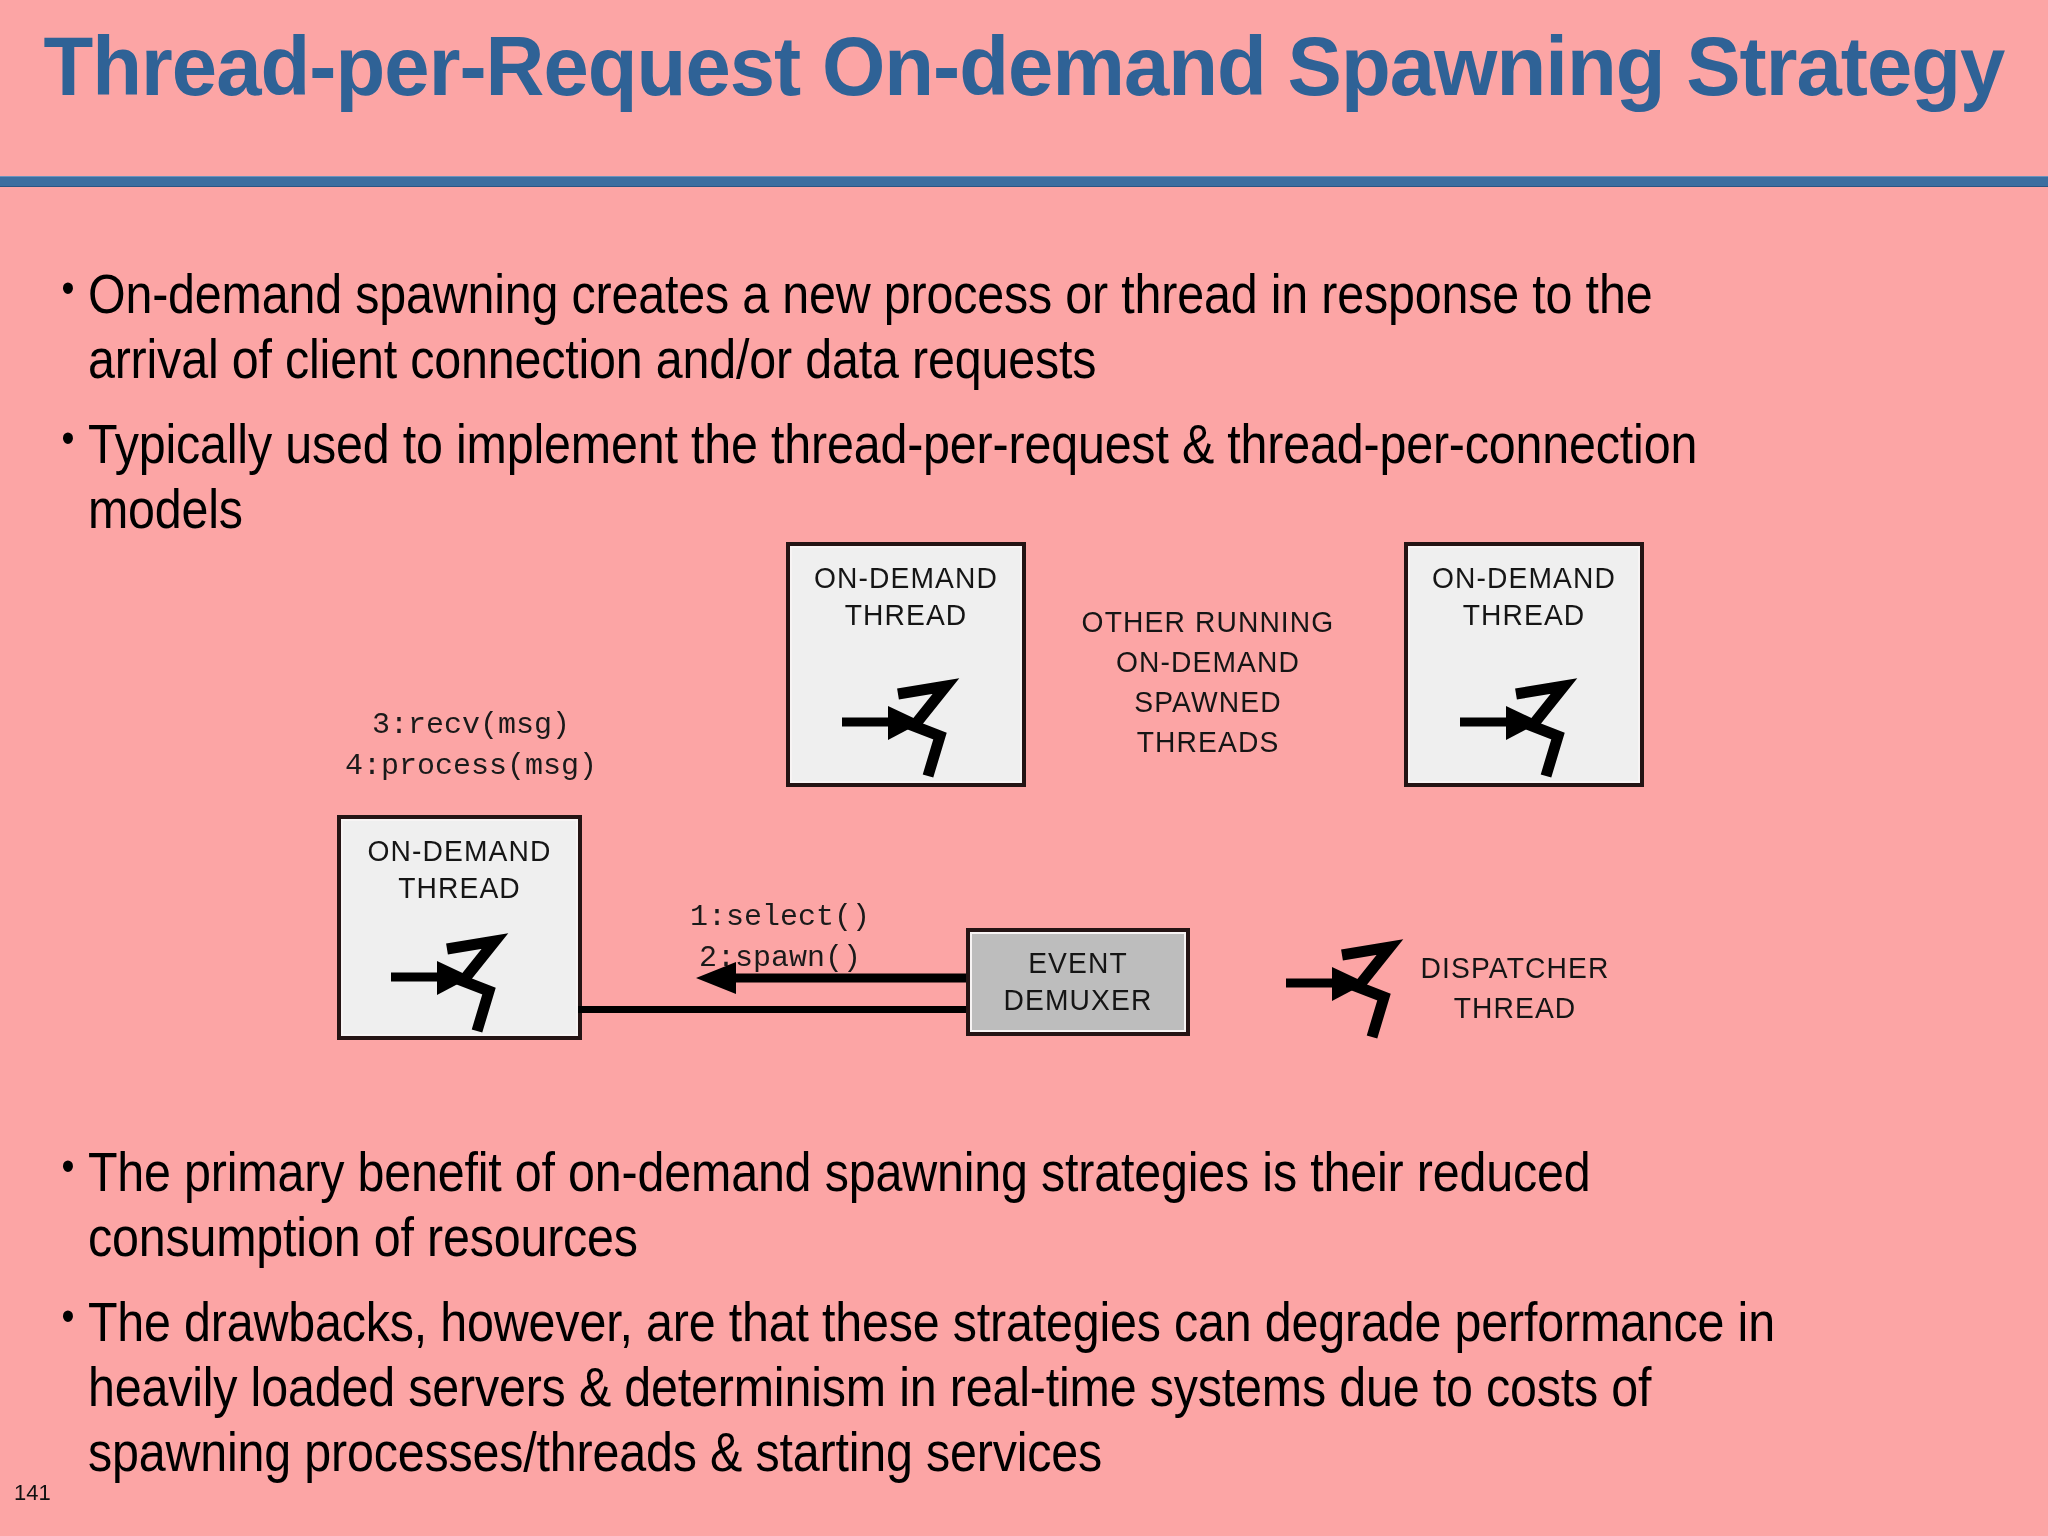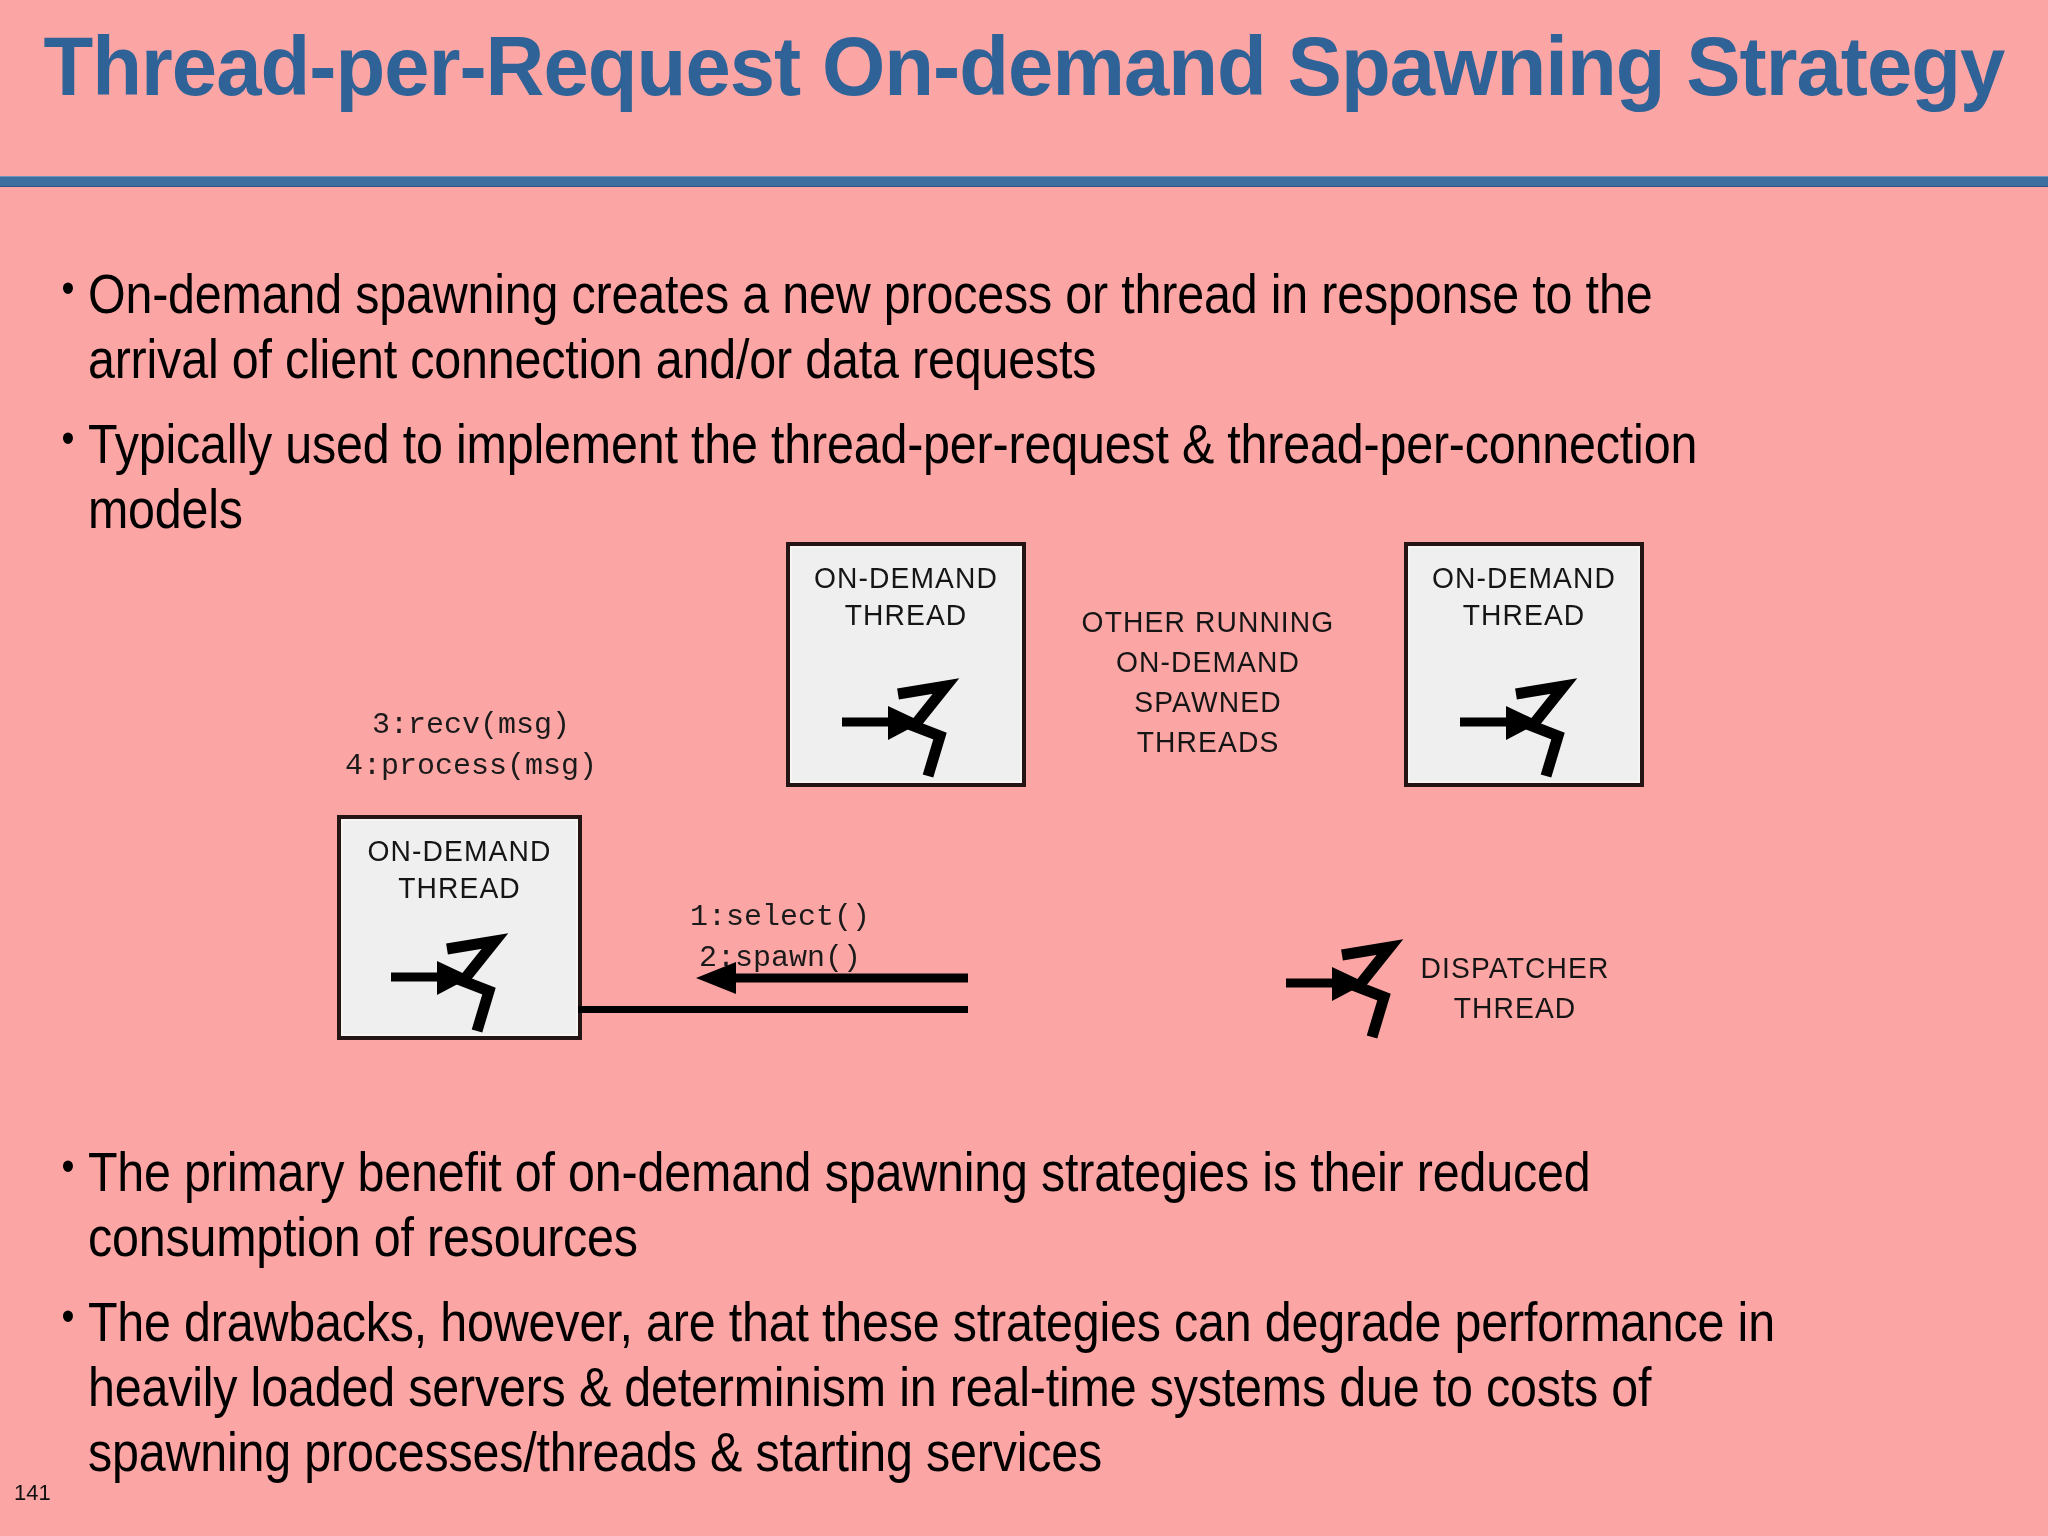--- a/index.html
+++ b/index.html
@@ -222,20 +222,24 @@
     <div class="dg-code" style="left:690px; top:897px;">1:select()
 2:spawn()</div>
 
     <svg class="thread-glyph" style="left:690px; top:960px;" width="280" height="36" viewBox="0 0 280 36">
       <path d="M42 18 L278 18" stroke="#000" stroke-width="9" fill="none"></path>
       <path d="M46 2 L6 18 L46 34 Z" fill="#000"></path>
     </svg>
 
     <div class="dg-line" style="left:578px; top:1006px; width:390px; height:7px;"></div>
 
+    <div class="dg-box demux" style="left:966px; top:928px; width:224px; height:108px;">
+      <div class="dg-box-label">EVENT
+DEMUXER</div>
+    </div>
 
     <svg class="thread-glyph" style="left:1280px; top:925px;" width="150" height="120" viewBox="0 0 150 120">
       <path d="M6 58 L66 58" stroke="#000" stroke-width="9" fill="none"></path>
       <path d="M52 42 L86 58 L52 76 Z" fill="#000"></path>
       <path d="M62 30 L110 22 L78 62 L104 72 L92 112" stroke="#000" stroke-width="11" fill="none" stroke-linejoin="miter" stroke-linecap="butt"></path>
     </svg>
 
     <div class="dg-text" style="left:1390px; top:948px; width:250px;">DISPATCHER
 THREAD</div>
 

